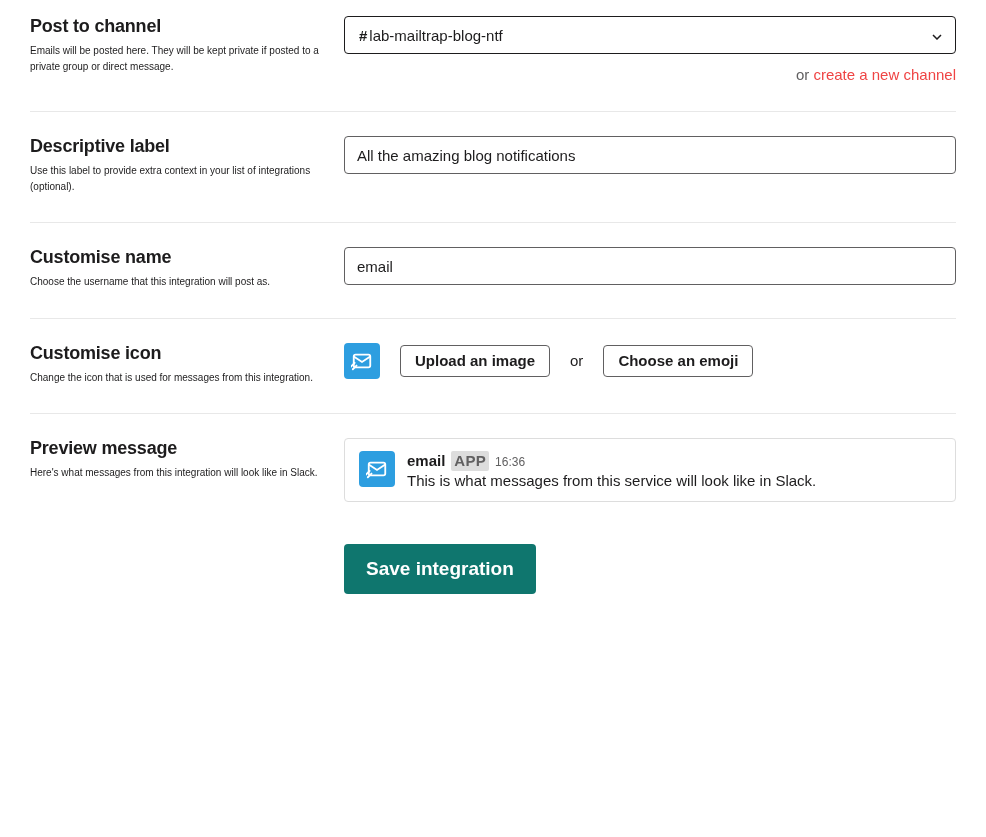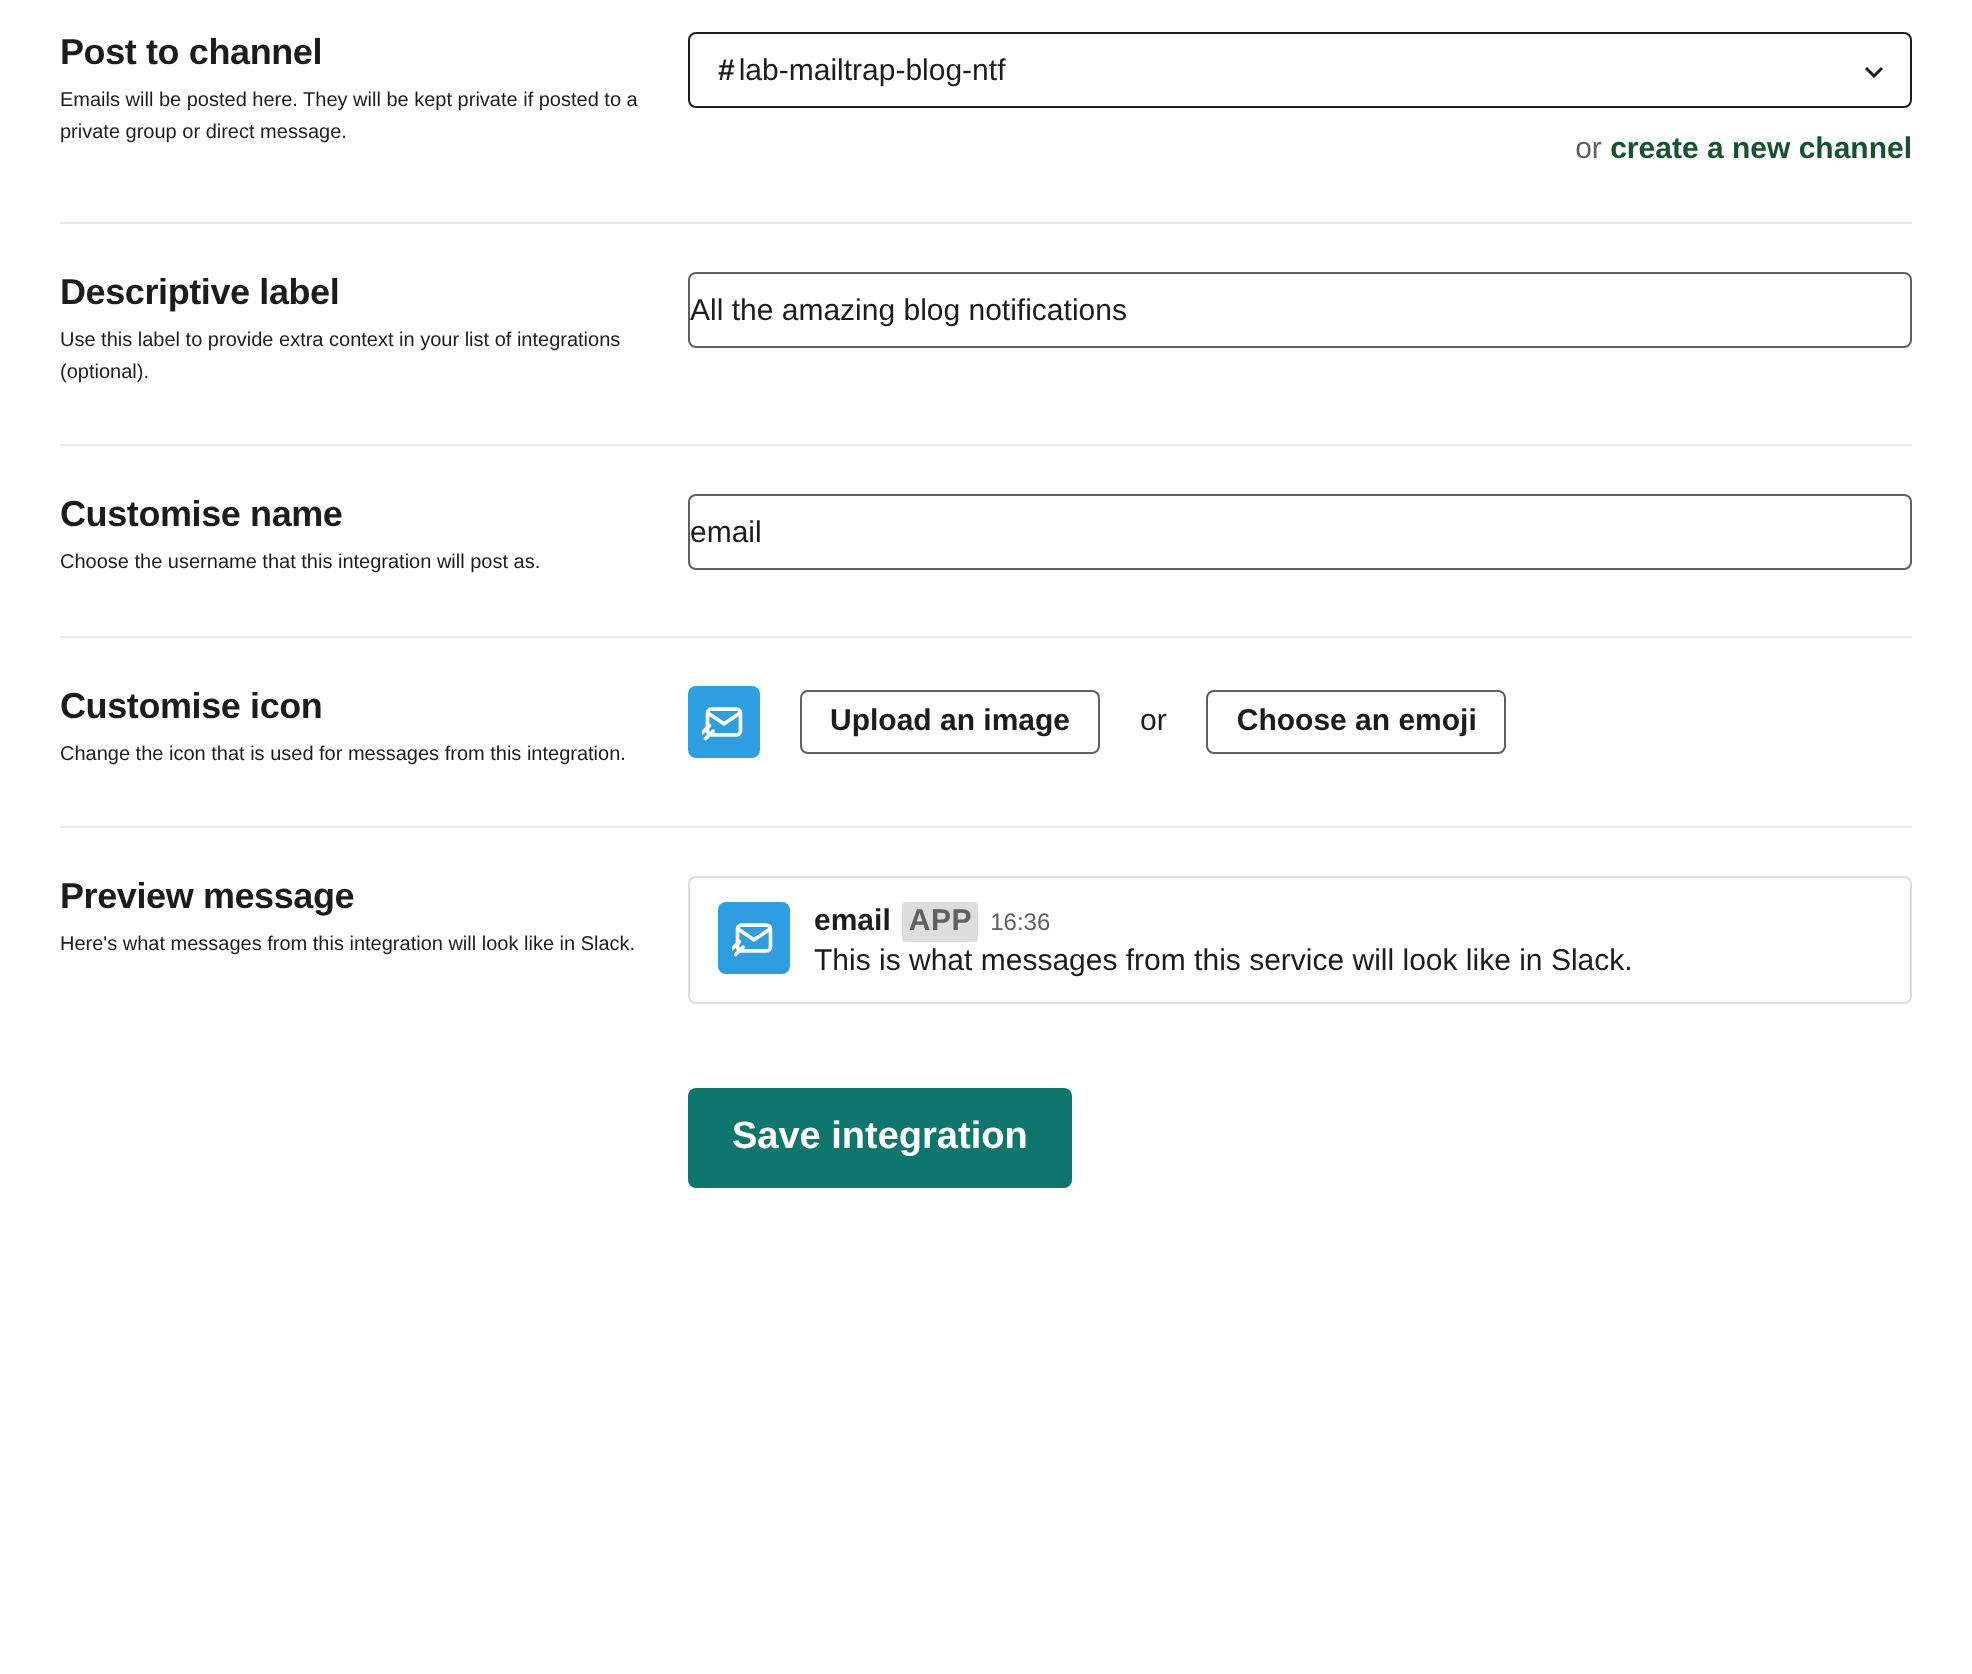--- a/index.html
+++ b/index.html
@@ -61,28 +61,28 @@
     top: 50%;
     transform: translateY(-50%);
     pointer-events: none;
   }
   .under-select {
     text-align: right;
     font-size: 15px;
     color: #616061;
     margin-top: 12px;
   }
-  .link { color: #14532d; text-decoration: none; cursor: pointer; font-weight: bold; }
+  .link { color: #ef4444; text-decoration: none; cursor: pointer; }
   .text-input {
     width: 100%;
     height: 38px;
     border: 1px solid #616061;
     border-radius: 4px;
     background: #fff;
-    padding: 0 0;
+    padding: 0 12px;
     font-size: 15px;
     font-family: inherit;
     color: #1d1c1d;
   }
   .icon-row {
     display: flex;
     align-items: center;
     gap: 20px;
   }
   .current-icon {

